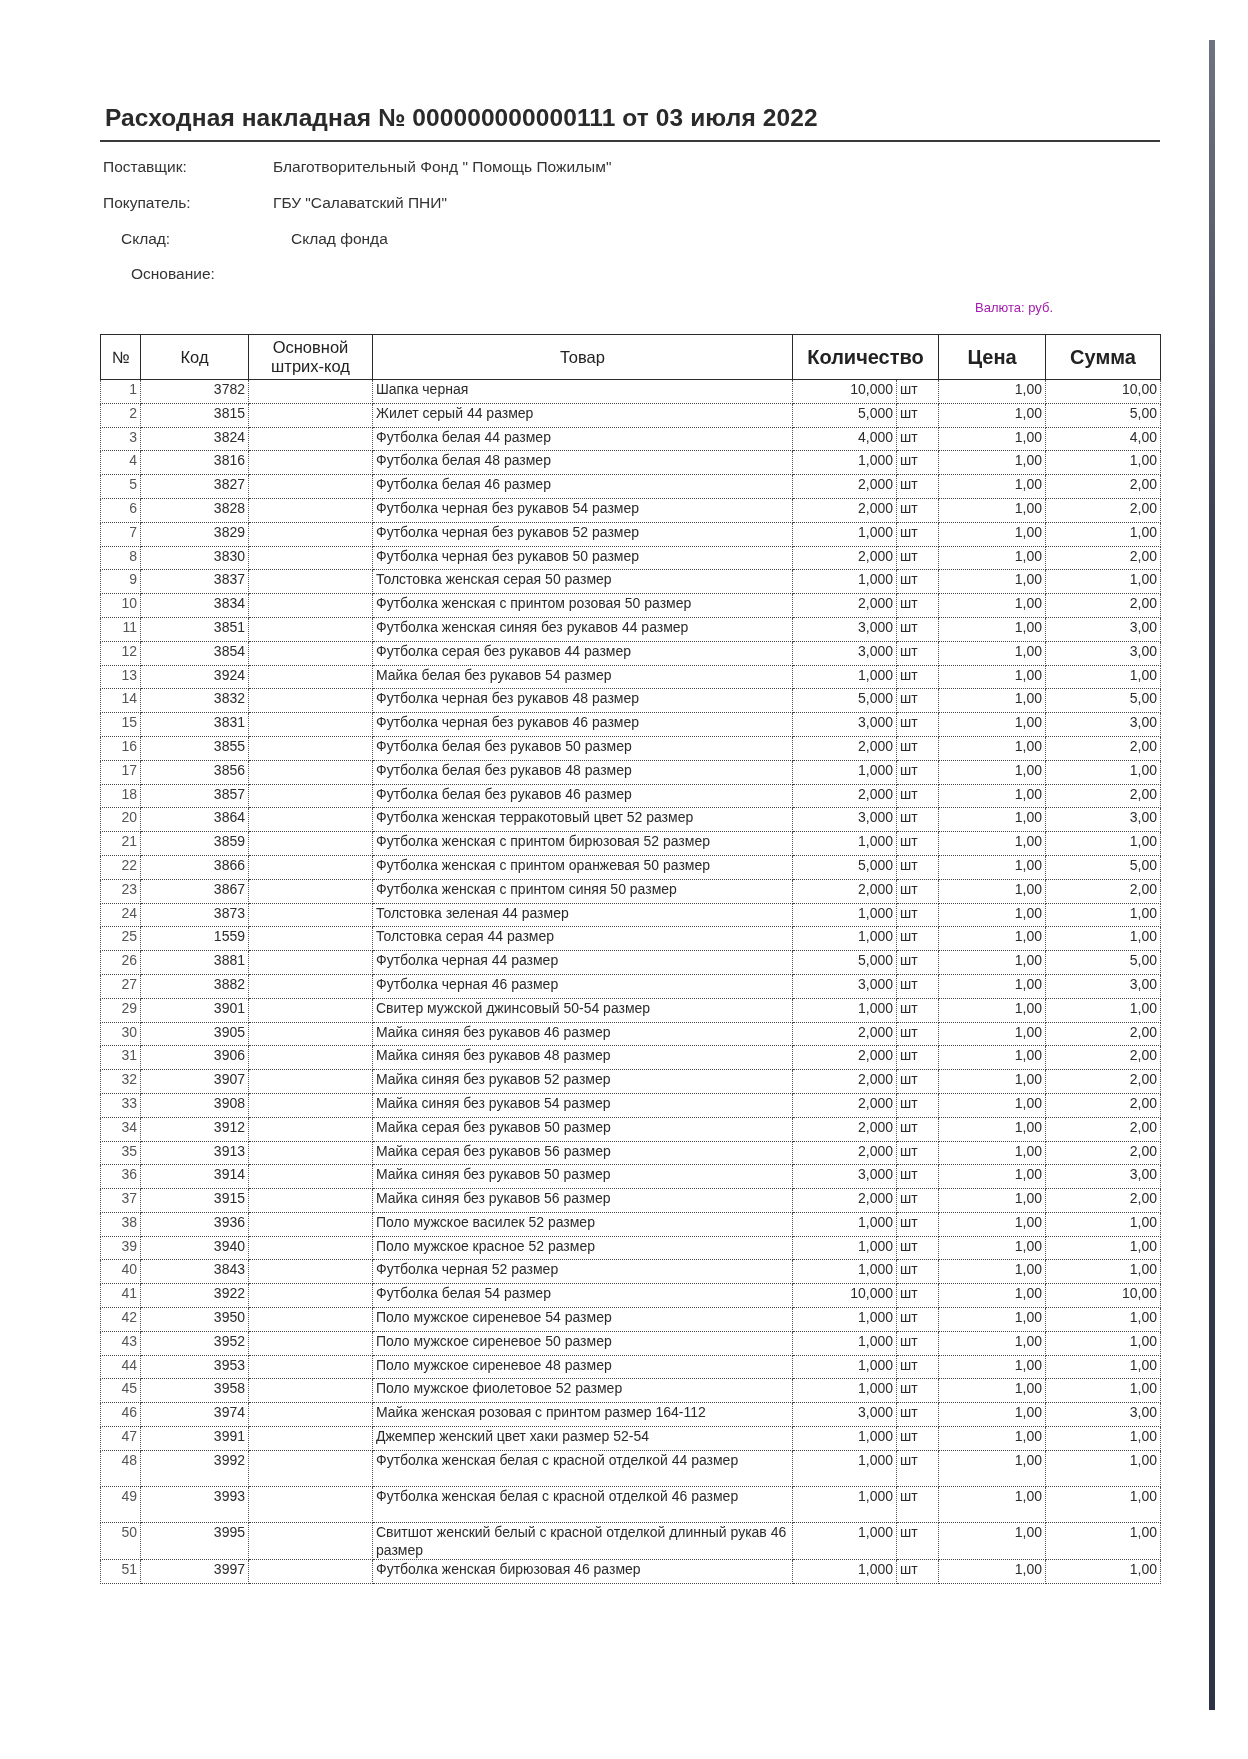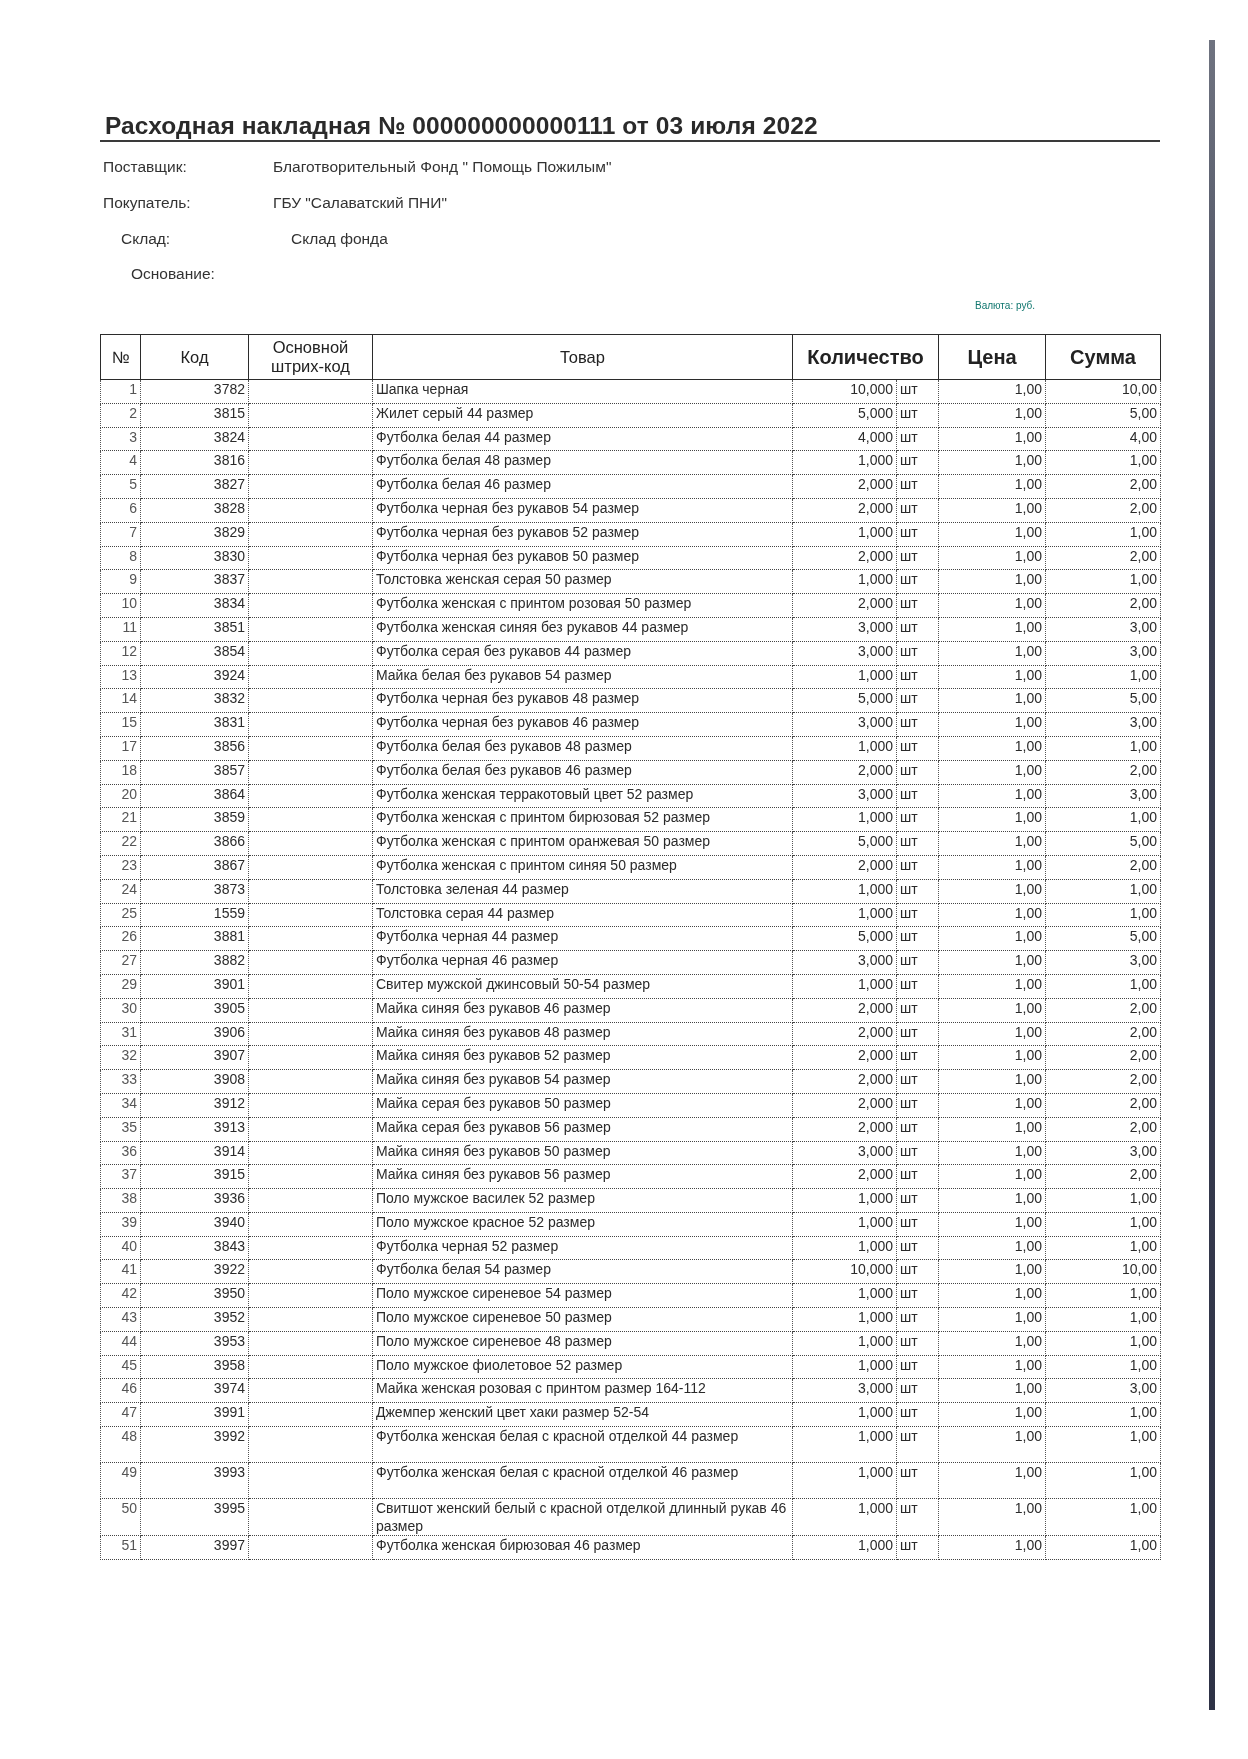--- a/index.html
+++ b/index.html
@@ -6,31 +6,31 @@
   body {
     width: 1248px; height: 1759px; position: relative; overflow: hidden;
     background: #ffffff; color: #1e1e1e;
     font-family: "Liberation Sans", sans-serif;
   }
   .scan-border {
     position: absolute; left: 1209px; top: 40px; width: 6px; height: 1670px;
     background: linear-gradient(to bottom, #6f7380 0%, #3b3f52 30%, #2e3246 100%);
   }
   .title {
-    position: absolute; left: 105px; top: 112px;
+    position: absolute; left: 105px; top: 104px;
     font-size: 24.5px; font-weight: bold; color: #2a2a2a; letter-spacing: 0.1px;
     white-space: nowrap;
   }
   .title-rule {
     position: absolute; left: 100px; top: 140px; width: 1060px; height: 2px;
     background: #3a3a3a;
   }
   .meta-row { position: absolute; left: 103px; font-size: 15.5px; color: #333; white-space: nowrap; }
   .meta-row .lbl { display: inline-block; width: 170px; }
-  .currency { position: absolute; left: 975px; top: 300px; font-size: 10px; color: #0f766e; }
+  .currency { position: absolute; left: 975px; top: 300px; font-size: 13px; color: #a21caf; }
   table.items {
     position: absolute; left: 100px; top: 334px; width: 1060px;
     border-collapse: collapse; table-layout: fixed; font-size: 14px; color: #2a2a2a;
   }
   table.items th {
     border: 1.5px solid #2b2b2b; font-weight: normal; font-size: 16.5px;
     height: 44px; line-height: 19px; padding: 0 4px; color: #222;
   }
   table.items th.bold { font-weight: bold; font-size: 20px; }
   table.items td {
@@ -236,20 +236,30 @@
         <td class="num">15</td>
         <td class="code">3831</td>
         <td class="barcode"></td>
         <td class="name">Футболка черная без рукавов 46 размер</td>
         <td class="qty">3,000</td>
         <td class="unit">шт</td>
         <td class="price">1,00</td>
         <td class="sum">3,00</td>
       </tr>
       <tr>
+        <td class="num">16</td>
+        <td class="code">3855</td>
+        <td class="barcode"></td>
+        <td class="name">Футболка белая без рукавов 50 размер</td>
+        <td class="qty">2,000</td>
+        <td class="unit">шт</td>
+        <td class="price">1,00</td>
+        <td class="sum">2,00</td>
+      </tr>
+      <tr>
         <td class="num">17</td>
         <td class="code">3856</td>
         <td class="barcode"></td>
         <td class="name">Футболка белая без рукавов 48 размер</td>
         <td class="qty">1,000</td>
         <td class="unit">шт</td>
         <td class="price">1,00</td>
         <td class="sum">1,00</td>
       </tr>
       <tr>

